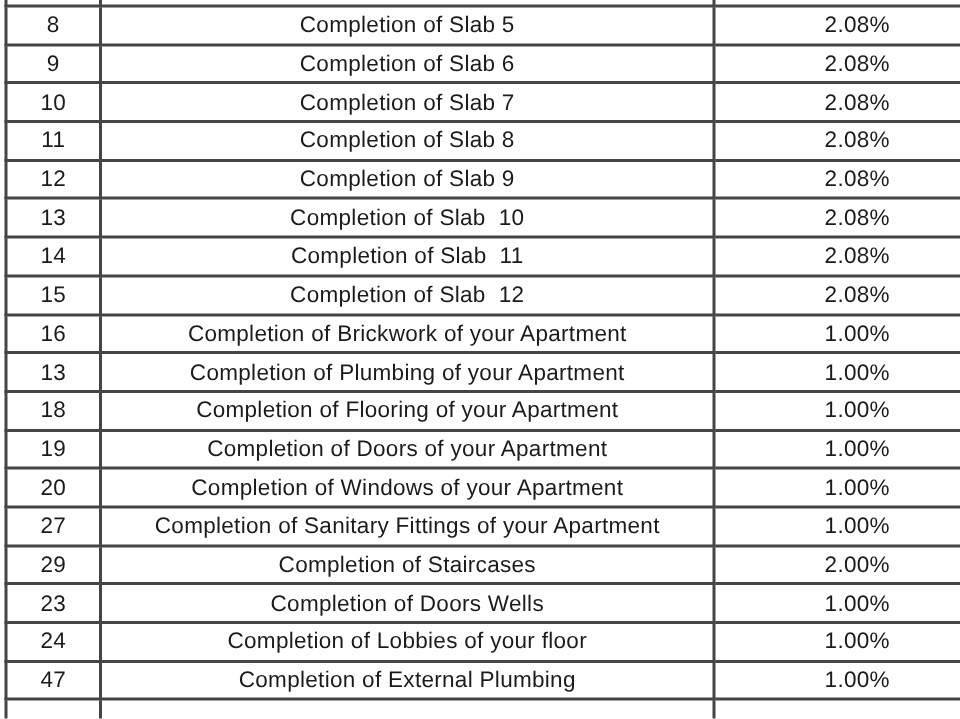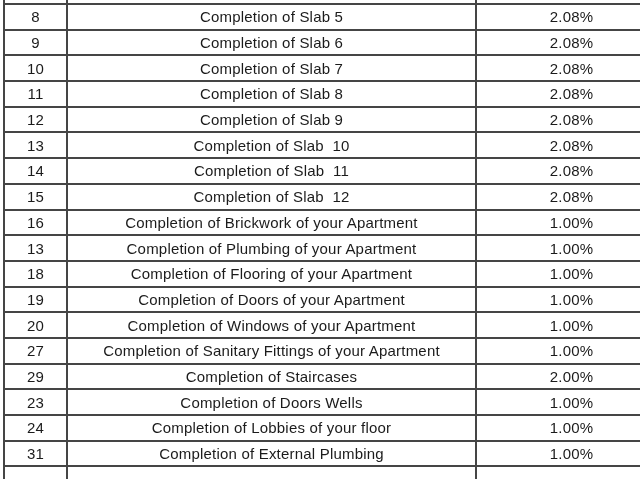--- a/index.html
+++ b/index.html
@@ -129,21 +129,21 @@
         <td class="col-no">23</td>
         <td class="col-desc">Completion of Doors Wells</td>
         <td class="col-pct">1.00%</td>
       </tr>
       <tr>
         <td class="col-no">24</td>
         <td class="col-desc">Completion of Lobbies of your floor</td>
         <td class="col-pct">1.00%</td>
       </tr>
       <tr>
-        <td class="col-no">31</td>
+        <td class="col-no">47</td>
         <td class="col-desc">Completion of External Plumbing</td>
         <td class="col-pct">1.00%</td>
       </tr>
       <tr class="partial-bottom">
         <td class="col-no"></td>
         <td class="col-desc"></td>
         <td class="col-pct"></td>
       </tr>
     </tbody>
 </table>

